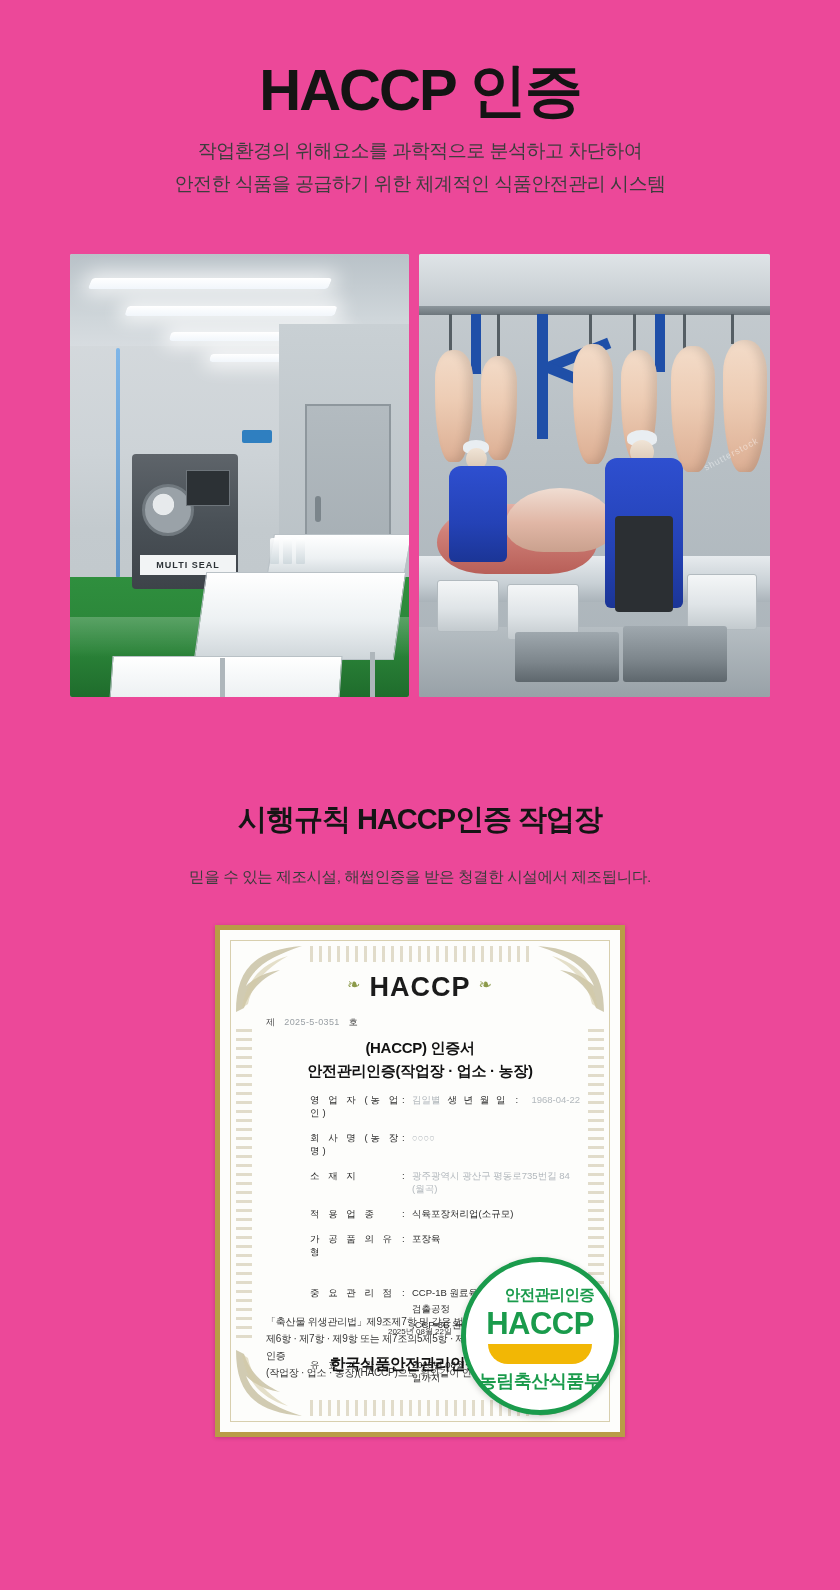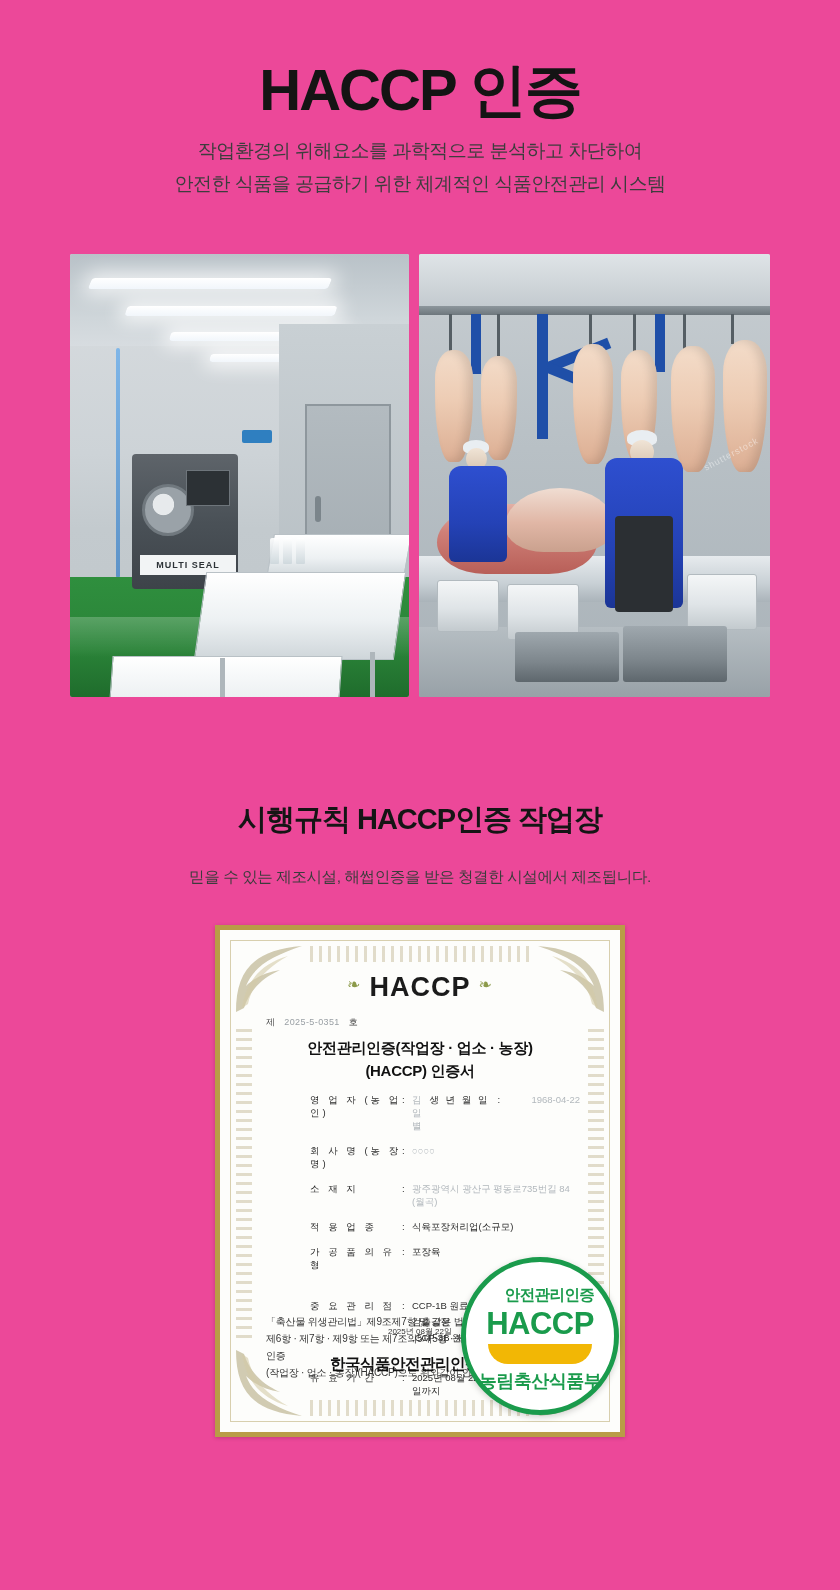--- a/index.html
+++ b/index.html
@@ -511,33 +511,33 @@
         <span class="leaf">❧</span><span>HACCP</span><span class="leaf">❧</span>
       </div>
 
       <div class="cert-no">
         <span>제</span>
         <span class="num">2025-5-0351</span>
         <span>호</span>
       </div>
 
       <div class="cert-title">
+        <div>(HACCP) 인증서</div>
         <div>안전관리인증(작업장 · 업소 · 농장)</div>
-        <div>(HACCP) 인증서</div>
       </div>
 
       <div class="cert-fields">
         <div class="cf-row">
           <span class="cf-label">영 업 자 (농 업 인)</span>
           <span class="cf-colon">:</span>
           <span class="cf-value masked">김일별</span>
           <span class="cf-inline-right">
             <span class="cf-label2">생 년 월 일</span>
             <span class="cf-colon">:</span>
-            <span class="cf-value masked" style="margin-left:24px">1968-04-22</span>
+            <span class="cf-value masked" style="margin-left:6px">1968-04-22</span>
           </span>
         </div>
 
         <div class="cf-row">
           <span class="cf-label">회 사 명 (농 장 명)</span>
           <span class="cf-colon">:</span>
           <span class="cf-value masked">○○○○</span>
         </div>
 
         <div class="cf-row">

